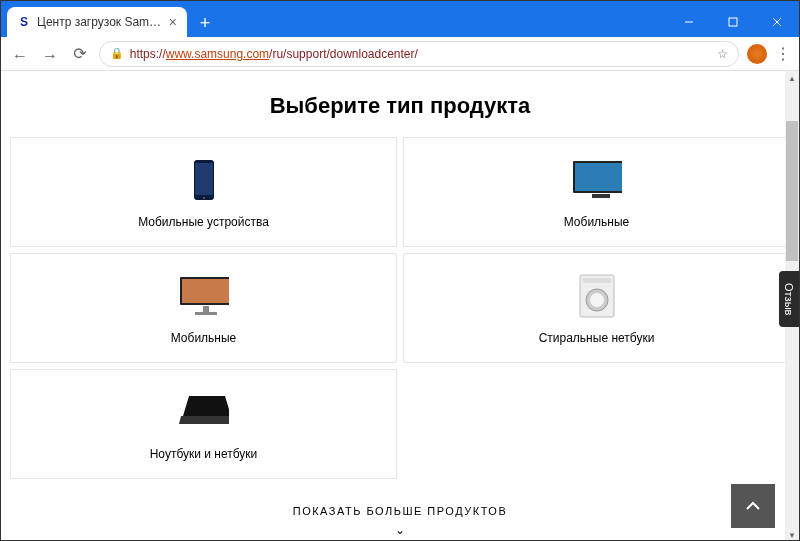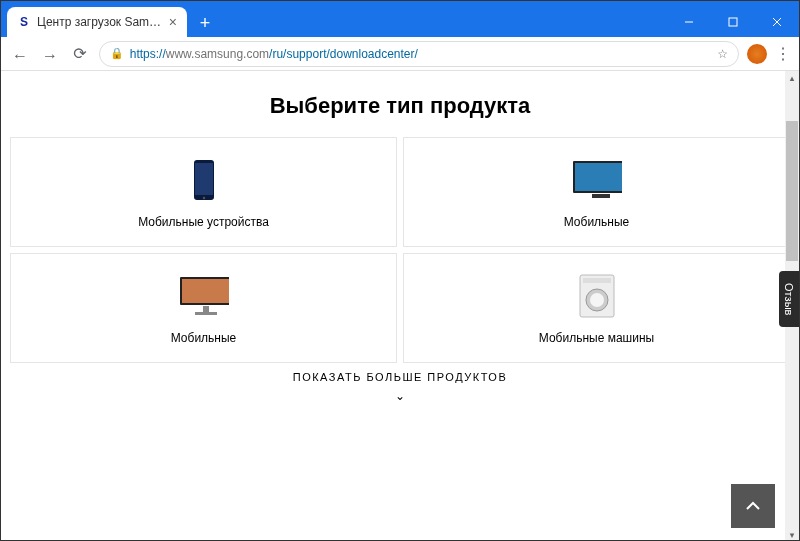--- a/index.html
+++ b/index.html
@@ -74,22 +74,22 @@
     border: 1px solid #ddd;
     border-radius: 13px;
     display: flex;
     align-items: center;
     padding: 0 10px;
     gap: 6px;
     font-size: 12px;
     color: #5f6368;
   }
   .lock { font-size: 11px; color: #5f6368; }
-  .url { color: #737373; }
-  .url-dim { color: #0369a1; }
+  .url { color: #c2410c; text-decoration: underline; }
+  .url-dim { color: #7f1d1d; }
   .star { color: #777; margin-left: auto; }
   .avatar { width: 20px; height: 20px; border-radius: 50%; background: radial-gradient(circle,#e67e22,#d35400); }
   .menu-btn { font-size: 16px; color: #5f6368; cursor:pointer; }
   
   .viewport {
     position: relative;
     height: calc(541px - 36px - 34px);
     overflow: hidden;
     background: #fff;
   }
@@ -117,21 +117,21 @@
     cursor: pointer;
     gap: 10px;
   }
   .card-icon {
     width: 50px; height: 50px;
     display: flex; align-items: center; justify-content: center;
   }
   .card-label { font-size: 12px; color: #000; }
   .show-more {
     text-align: center;
-    margin-top: 8px;
+    margin-top: 26px;
     font-size: 11px;
     letter-spacing: 1.5px;
     color: #000;
     cursor: pointer;
     text-transform: uppercase;
   }
   .show-more-chevron { margin-top: 6px; font-size: 12px; color: #000; cursor:pointer; }
   .feedback-tab {
     position: absolute;
     right: 0;
@@ -272,23 +272,32 @@
 
     <div class="card">
       <div class="card-icon">
         <svg width="36" height="44">
             <rect x="1" y="1" width="34" height="42" rx="2" fill="#eee" stroke="#bbb"></rect>
             <circle cx="18" cy="26" r="11" fill="#ccc" stroke="#999"></circle>
             <circle cx="18" cy="26" r="7" fill="#f5f5f5"></circle>
             <rect x="4" y="4" width="28" height="5" fill="#ddd"></rect>
           </svg>
       </div>
-      <div class="card-label">Мобильные машины</div>
-    </div>
-
+      <div class="card-label">Стиральные нетбуки</div>
+    </div>
+
+    <div class="card">
+      <div class="card-icon">
+        <svg width="56" height="36">
+            <polygon points="10,2 46,2 52,22 4,22" fill="#111"></polygon>
+            <polygon points="2,22 54,22 56,30 0,30" fill="#333"></polygon>
+          </svg>
+      </div>
+      <div class="card-label">Ноутбуки и нетбуки</div>
+    </div>
 
   </div>
 
   <div class="show-more">ПОКАЗАТЬ БОЛЬШЕ ПРОДУКТОВ</div>
   <div class="show-more-chevron" style="text-align:center">⌄</div>
 
   <div class="feedback-tab">Отзыв</div>
 
   <div class="scroll-top">
     <svg width="20" height="20">

